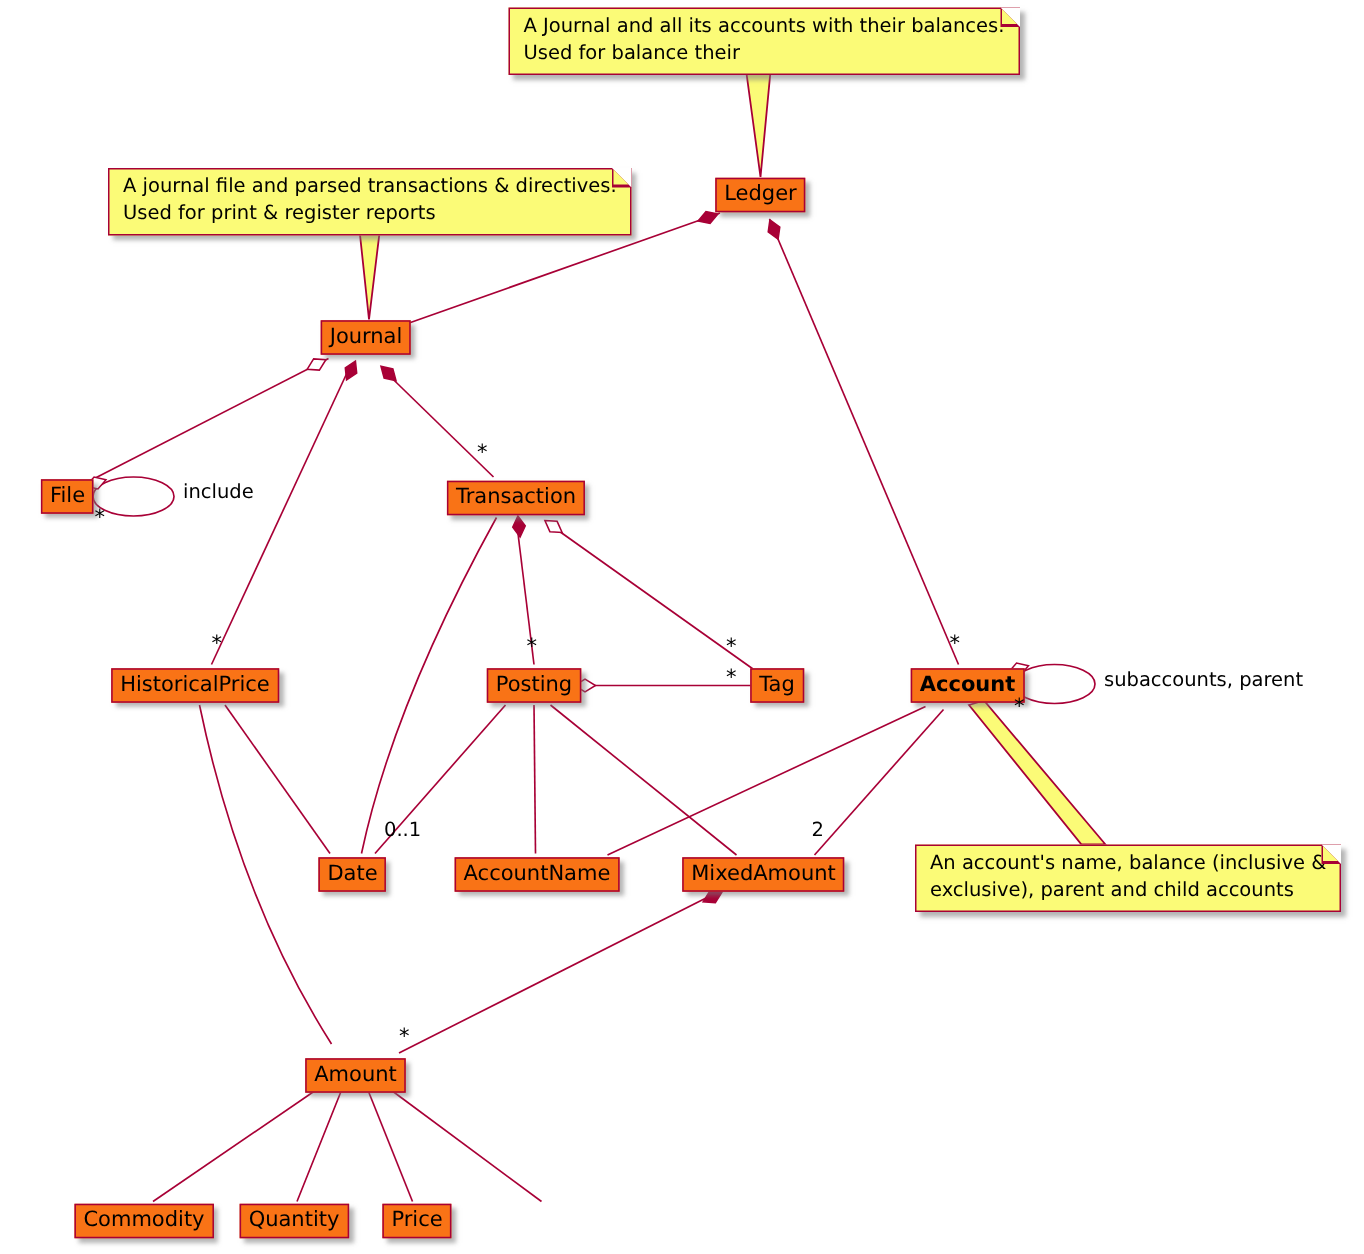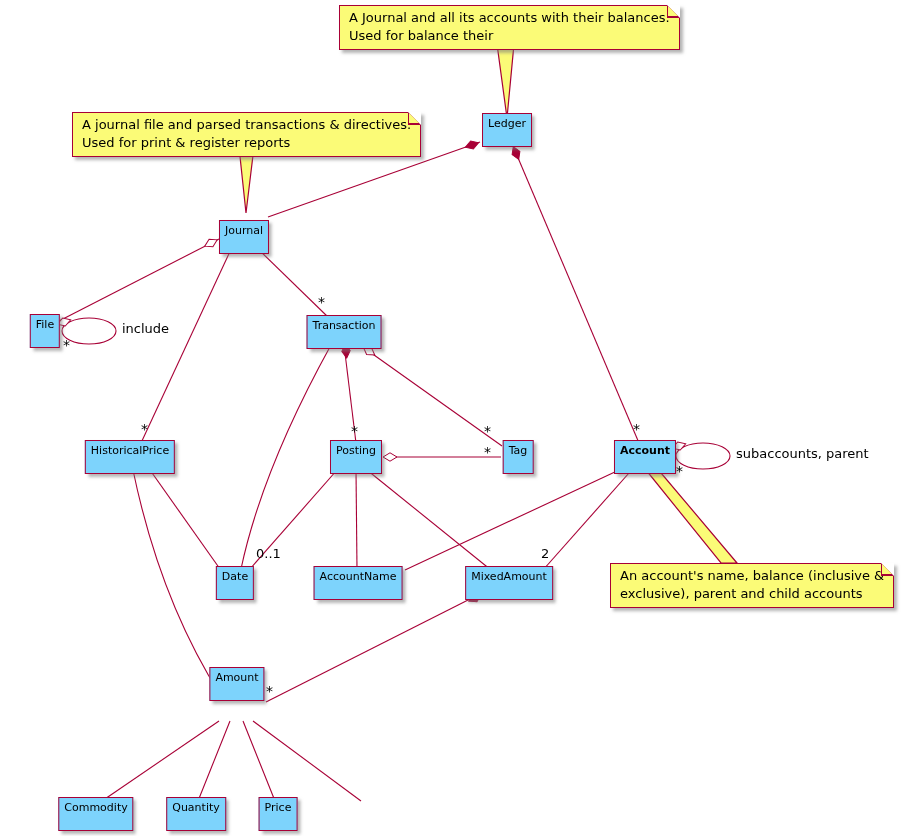--- a/index.html
+++ b/index.html
@@ -1,21 +1,21 @@
 <!DOCTYPE html>
 <html><head>
 <meta charset="utf-8">
 <style>
   html,body{margin:0;padding:0;background:#ffffff;}
   #canvas{position:relative;width:909px;height:836px;background:#ffffff;overflow:hidden;
           font-family:"DejaVu Sans","Liberation Sans",sans-serif;color:#000;}
   #edges{position:absolute;left:0;top:0;z-index:1;}
   .cls{position:absolute;z-index:3;transform:translate(-50%,-50%);
-       background:#7dd3fc;border:1.5px solid #A80036;padding:2px 5px 14px 5px;
-       font-size:11px;line-height:16px;white-space:nowrap;
+       background:#f97316;border:1.5px solid #A80036;padding:2px 5px 3px 5px;
+       font-size:14px;line-height:16px;white-space:nowrap;
        box-shadow:3px 3px 3px rgba(120,120,120,0.55);}
   .note{position:absolute;z-index:2;background:#FBFB77;border:1.2px solid #A80036;
         padding:3px 9px 4px 9px;font-size:13px;line-height:18px;white-space:nowrap;
         box-shadow:3px 3px 3px rgba(120,120,120,0.55);}
   .fold-outer{position:absolute;top:-1px;right:-1px;width:0;height:0;border-style:solid;
         border-width:0 13px 13px 0;border-color:transparent #ffffff #A80036 transparent;}
   .fold-inner{position:absolute;top:0;right:1px;width:0;height:0;border-style:solid;
         border-width:0 10px 10px 0;border-color:transparent transparent #FBFB77 transparent;}
   .lbl{position:absolute;z-index:4;font-size:13px;line-height:14px;white-space:nowrap;}
   .mult{font-size:14px;}
@@ -86,31 +86,31 @@
     <div>Used for print &amp; register reports</div>
   </div>
   <div class="note" style="left:610px;top:563px;">
     <div class="fold-outer"></div>
     <div class="fold-inner"></div>
     <div>An account's name, balance (inclusive &amp;</div>
     <div>exclusive), parent and child accounts</div>
   </div>
 
   <div class="cls" style="left:507px;top:130px;">Ledger</div>
-  <div class="cls" style="left:244px;top:225px;margin-top:12px;">Journal</div>
+  <div class="cls" style="left:244px;top:225px;">Journal</div>
   <div class="cls" style="left:45px;top:331px;">File</div>
   <div class="cls" style="left:344px;top:332px;">Transaction</div>
   <div class="cls" style="left:130px;top:457px;">HistoricalPrice</div>
   <div class="cls" style="left:356px;top:457px;">Posting</div>
   <div class="cls" style="left:518px;top:457px;">Tag</div>
   <div class="cls" style="left:645px;top:457px;font-weight:bold;">Account</div>
   <div class="cls" style="left:235px;top:583px;">Date</div>
   <div class="cls" style="left:358px;top:583px;">AccountName</div>
   <div class="cls" style="left:509px;top:583px;">MixedAmount</div>
-  <div class="cls" style="left:237px;top:684px;">Amount</div>
+  <div class="cls" style="left:237px;top:717px;">Amount</div>
   <div class="cls" style="left:96px;top:814px;">Commodity</div>
   <div class="cls" style="left:196px;top:814px;">Quantity</div>
   <div class="cls" style="left:278px;top:814px;">Price</div>
   <div class="cls" style="left:374px;top:854px;font-family:Liberation Serif, serif;">AmountStyle</div>
 
   <span class="lbl" style="left:122px;top:322px;">include</span>
   <span class="lbl" style="left:736px;top:447px;">subaccounts, parent</span>
   <span class="lbl mult" style="left:63px;top:338px;">*</span>
   <span class="lbl mult" style="left:318px;top:295px;">*</span>
   <span class="lbl mult" style="left:141px;top:422px;">*</span>

